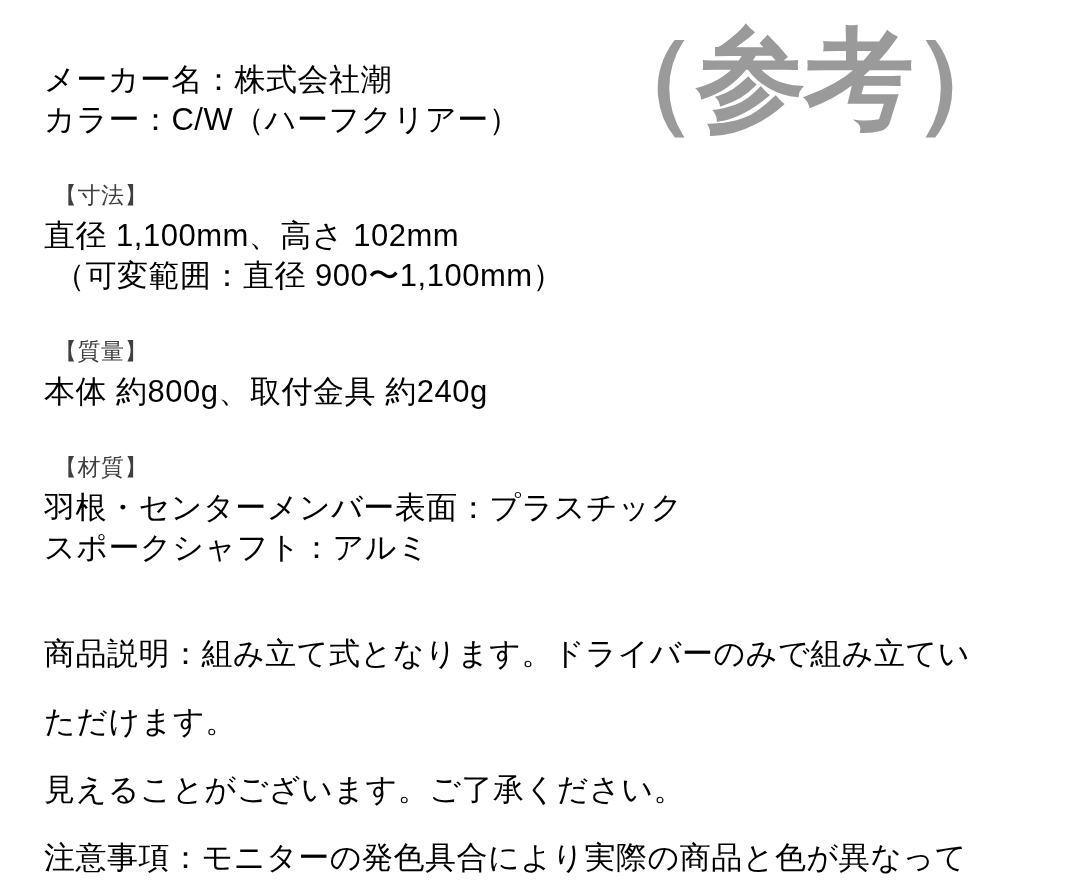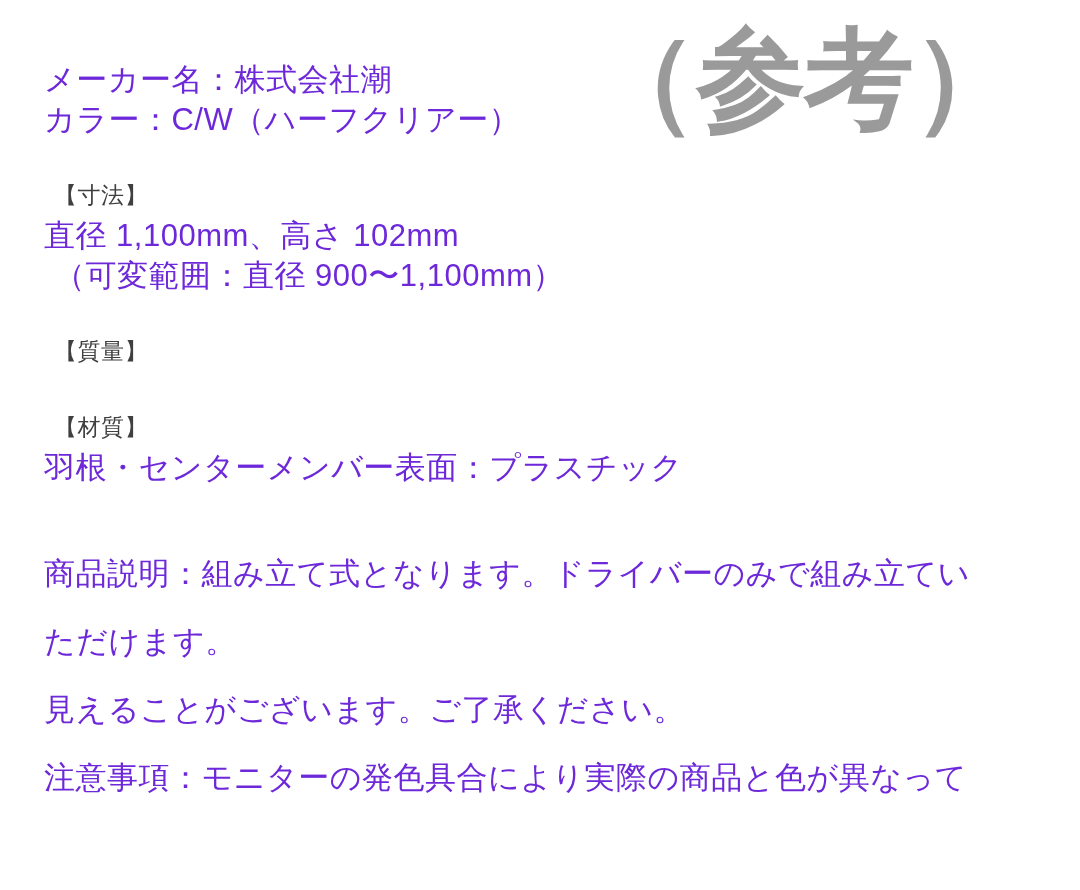--- a/index.html
+++ b/index.html
@@ -29,21 +29,21 @@
     line-height: 1;
     font-weight: bold;
     color: #9a9a9a;
     letter-spacing: -2px;
     white-space: nowrap;
     user-select: none;
   }
   .line {
     font-size: 31px;
     line-height: 40px;
-    color: #6d28d9;
+    color: #000000;
     white-space: pre;
     letter-spacing: 0.5px;
   }
   .block {
     margin-bottom: 0;
   }
   .gap-md { height: 34px; }
   .gap-lg { height: 40px; }
   .heading {
     font-size: 23px;
@@ -77,27 +77,29 @@
   <div class="block">
     <div class="heading indent">【寸法】</div>
     <div class="line">直径 1,100mm、高さ 102mm</div>
     <div class="line indent">（可変範囲：直径 900〜1,100mm）</div>
   </div>
 
   <div class="gap-md"></div>
 
   <div class="block">
     <div class="heading indent">【質量】</div>
+    <div class="line">本体 約800g、取付金具 約240g</div>
   </div>
 
   <div class="gap-md"></div>
 
   <div class="block">
     <div class="heading indent">【材質】</div>
     <div class="line">羽根・センターメンバー表面：プラスチック</div>
+    <div class="line">スポークシャフト：アルミ</div>
   </div>
 
   <div class="gap-lg"></div>
 
   <div class="block desc">
     <div class="line">商品説明：組み立て式となります。ドライバーのみで組み立てい</div>
     <div class="line">ただけます。</div>
     <div class="line">見えることがございます。ご了承ください。</div>
     <div class="line">注意事項：モニターの発色具合により実際の商品と色が異なって</div>
   </div>

